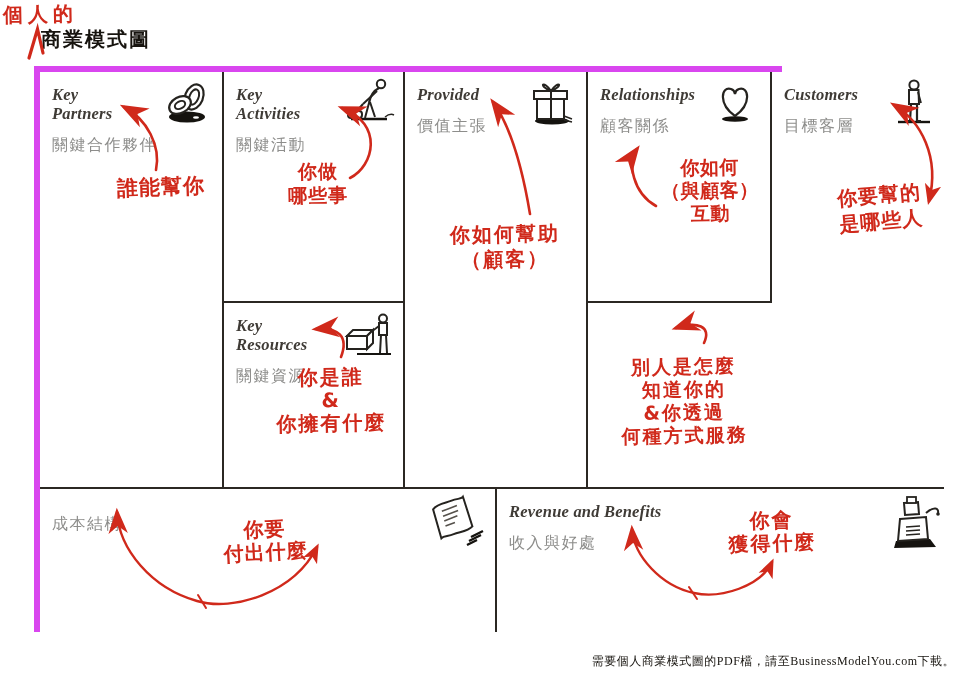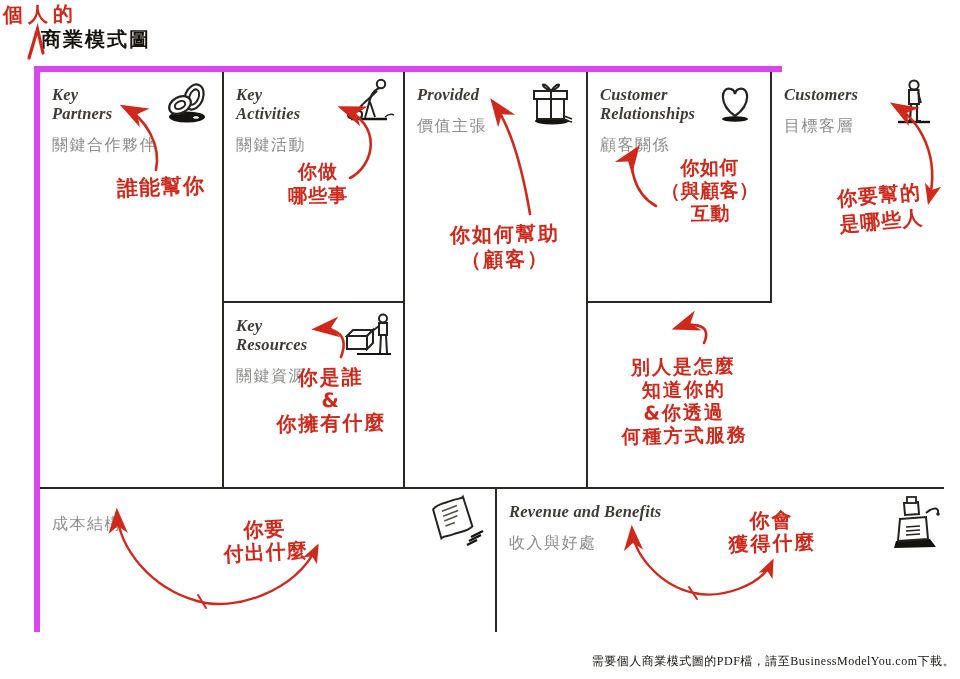--- a/index.html
+++ b/index.html
@@ -155,21 +155,20 @@
         <rect x="10" y="13" width="33" height="8" fill="#fff" stroke="#25231f" stroke-width="2"></rect>
         <path d="M27,13 V41" stroke="#25231f" stroke-width="2" fill="none"></path>
         <path d="M27,13 C20,2 13,7 27,13 C34,2 41,7 27,13" fill="#fff" stroke="#25231f" stroke-width="2"></path>
         <path d="M40,38 l8,3 M40,42 l8,2" stroke="#25231f" stroke-width="1.5" fill="none"></path>
       </svg>
     </span>
   </div>
 
   <div class="cell b-r b-b" id="cell-cr">
     <div class="heading-en">
-      <div>Customer</div>
       <div>Relationships</div>
     </div>
     <div class="zh-sub">顧客關係</div>
     <span class="icon">
       <svg width="46" height="44" viewBox="0 0 46 44">
         <ellipse cx="23" cy="39" rx="13" ry="2.8" fill="#15130f"></ellipse>
         <path d="M23,36 C6,24 9,6 19,9 C22.5,10 23,14 23,14 C23,14 23.5,10 27,9 C37,6 40,24 23,36 Z" fill="#fff" stroke="#25231f" stroke-width="2.2"></path>
       </svg>
     </span>
   </div>

